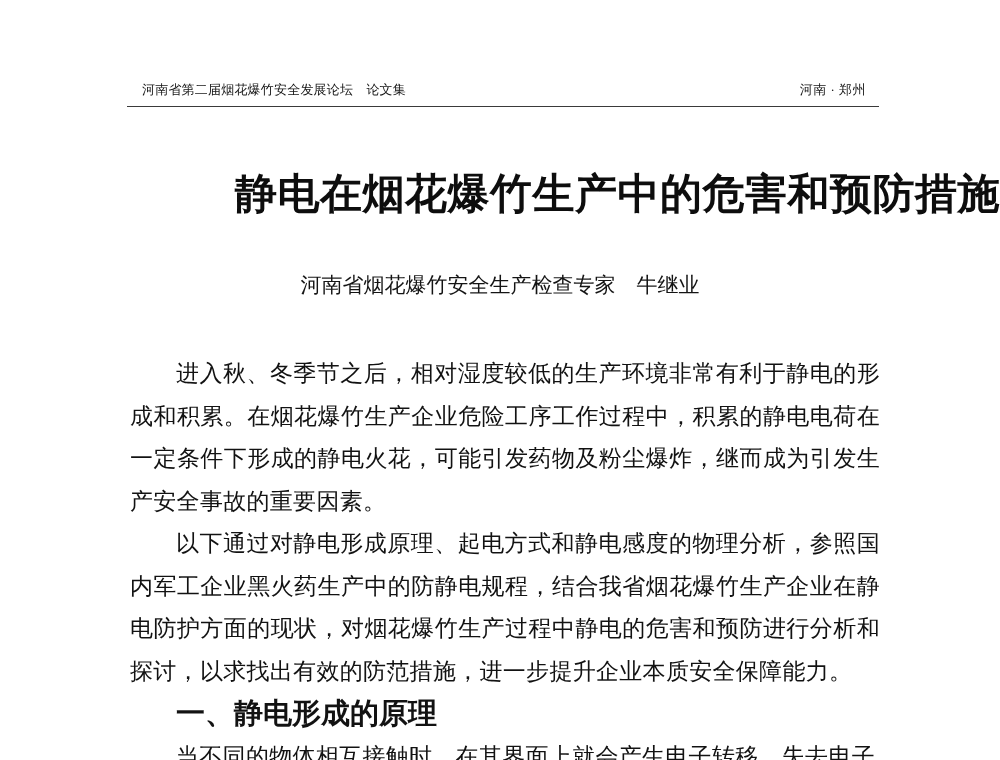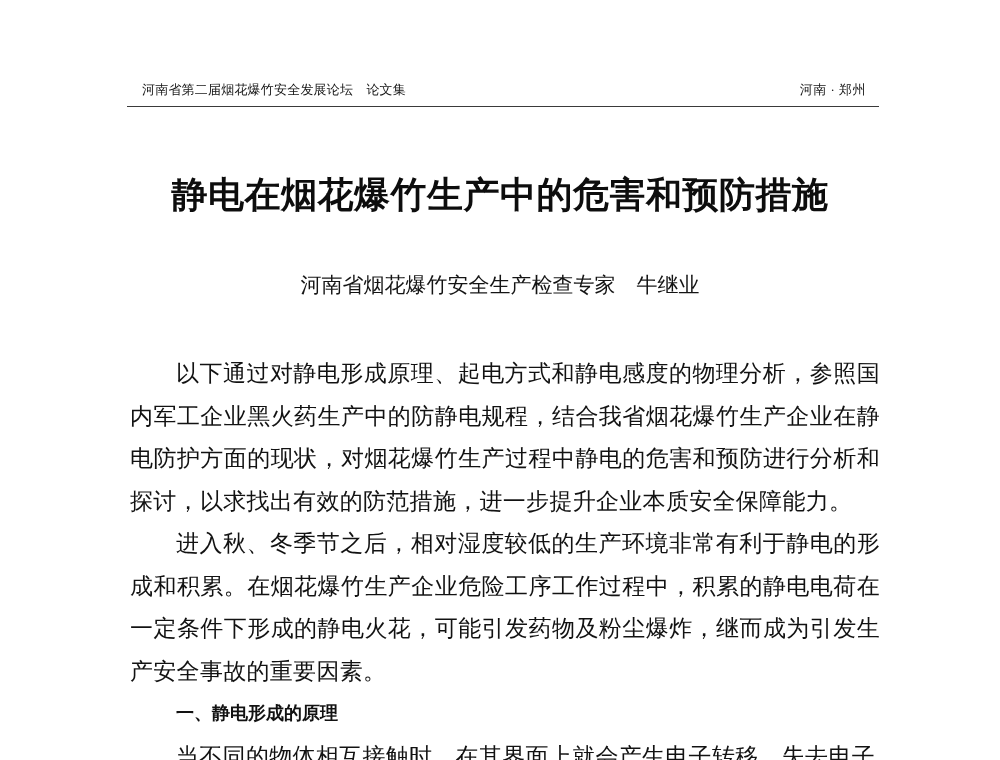--- a/index.html
+++ b/index.html
@@ -52,22 +52,22 @@
       top: 106px;
       width: 752px;
       height: 0;
       border-top: 1.5px solid #3a3a3a;
     }
     .title {
       position: absolute;
       left: 0;
       top: 168px;
       width: 1000px;
-      text-align: center;
-      font-size: 36px;
+      text-align: right;
+      font-size: 42px;
       line-height: 52px;
       font-weight: bold;
       font-family: "DejaVu Serif", "Liberation Serif", serif;
       color: #0d0d0d;
       letter-spacing: 0.5px;
     }
     .author-line {
       position: absolute;
       left: 0;
       top: 268px;
@@ -93,39 +93,39 @@
       margin: 0;
       text-indent: 46px;
       text-align: justify;
       text-align-last: left;
       letter-spacing: 0.3px;
     }
     .section-heading {
       margin: 0;
       padding-left: 46px;
       font-weight: bold;
-      font-size: 18px;
+      font-size: 29px;
       line-height: 42.5px;
     }
   </style>
 </head>
 <body>
 
 <div class="page">
 
   <div class="running-header">
     <span class="left">河南省第二届烟花爆竹安全发展论坛　论文集</span>
     <span class="right">河南 · 郑州</span>
   </div>
   <div class="header-rule"></div>
 
   <div class="title">静电在烟花爆竹生产中的危害和预防措施</div>
 
   <div class="author-line">河南省烟花爆竹安全生产检查专家　牛继业</div>
 
   <div class="body-text">
+    <p class="para">进入秋、冬季节之后，相对湿度较低的生产环境非常有利于静电的形成和积累。在烟花爆竹生产企业危险工序工作过程中，积累的静电电荷在一定条件下形成的静电火花，可能引发药物及粉尘爆炸，继而成为引发生产安全事故的重要因素。</p>
     <p class="para">以下通过对静电形成原理、起电方式和静电感度的物理分析，参照国内军工企业黑火药生产中的防静电规程，结合我省烟花爆竹生产企业在静电防护方面的现状，对烟花爆竹生产过程中静电的危害和预防进行分析和探讨，以求找出有效的防范措施，进一步提升企业本质安全保障能力。</p>
-    <p class="para">进入秋、冬季节之后，相对湿度较低的生产环境非常有利于静电的形成和积累。在烟花爆竹生产企业危险工序工作过程中，积累的静电电荷在一定条件下形成的静电火花，可能引发药物及粉尘爆炸，继而成为引发生产安全事故的重要因素。</p>
     <p class="section-heading">一、静电形成的原理</p>
     <p class="para">当不同的物体相互接触时，在其界面上就会产生电子转移，失去电子</p>
   </div>
 
 </div>
 
 </body></html>

